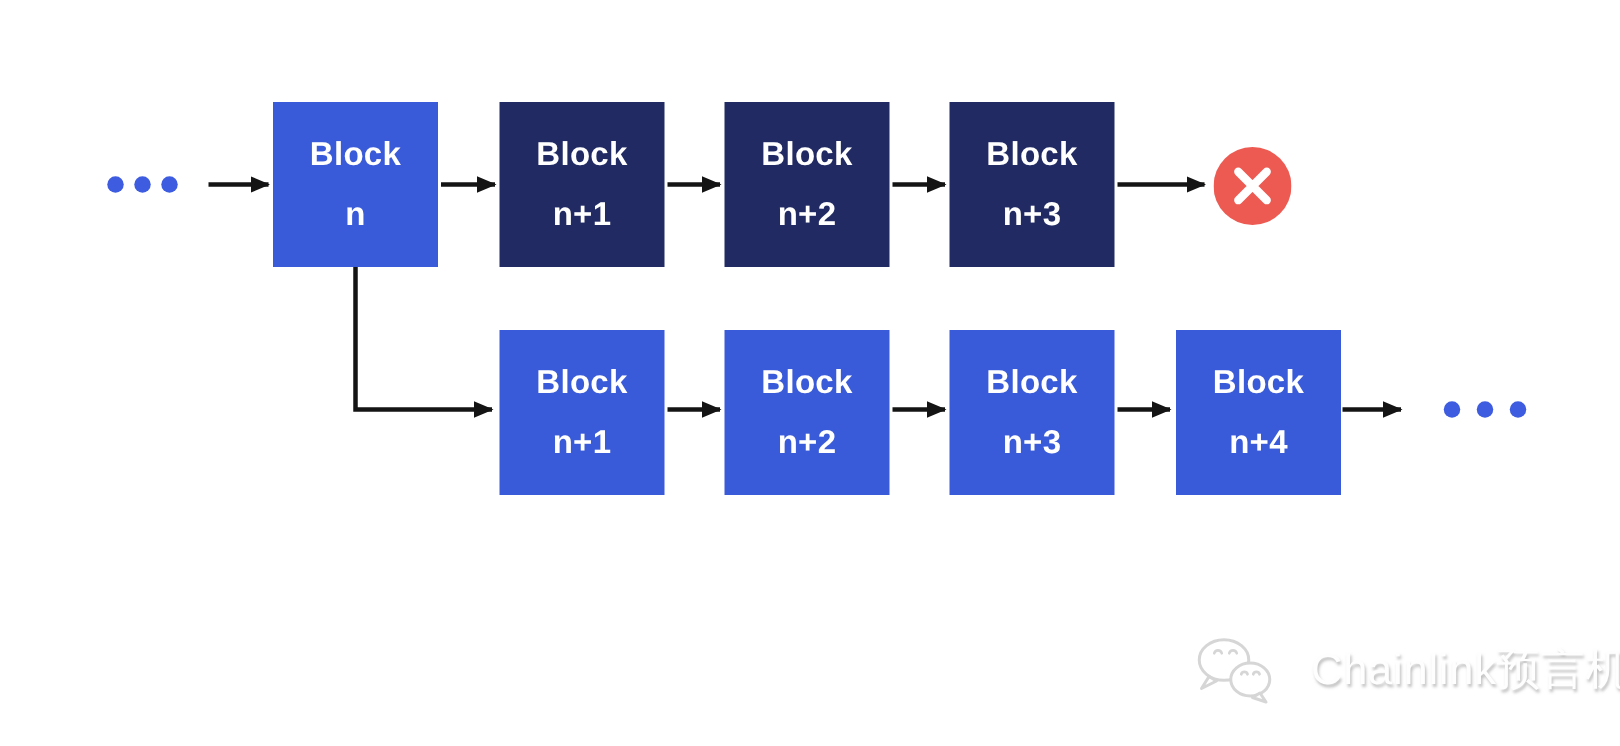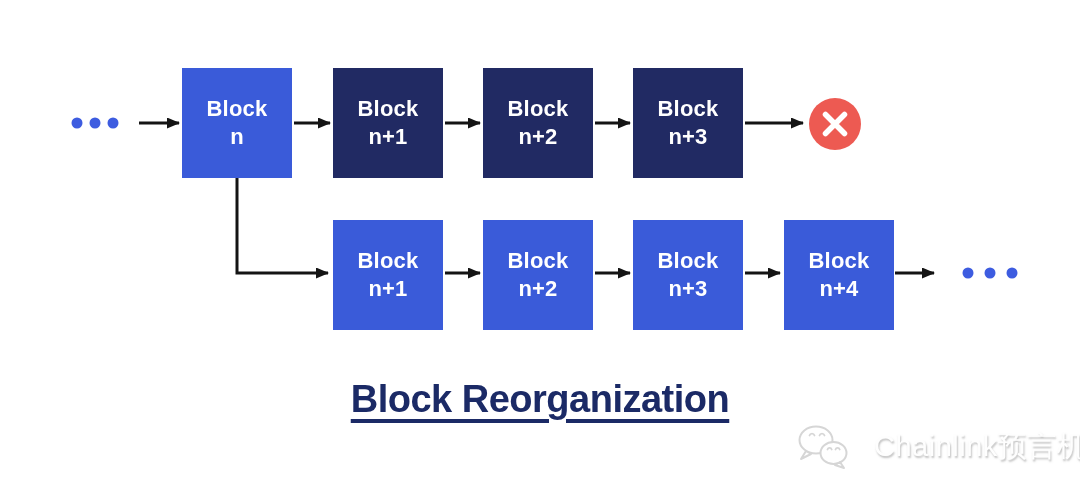--- a/index.html
+++ b/index.html
@@ -22,21 +22,21 @@
   .arrow-layer{
     position:absolute;left:0;top:0;width:1080px;height:497px;
     pointer-events:none;
   }
   .block{
     position:absolute;
     width:110px;height:110px;
     display:flex;align-items:center;justify-content:center;
     text-align:center;
     color:#ffffff;
-    font-size:22px;font-weight:600;line-height:28px;
+    font-size:22px;font-weight:600;line-height:40px;
     white-space:pre-line;
     letter-spacing:0.2px;
   }
   .block.canonical{background:var(--canonical-blue);}
   .block.orphaned{background:var(--orphaned-navy);}
   .row-top{top:68px;}
   .row-bottom{top:220px;}
   .diagram-title{
     position:absolute;left:0;top:378px;width:1080px;
     text-align:center;
@@ -114,21 +114,20 @@
 
   <div class="block canonical row-bottom" style="left:333px">Block
 n+1</div>
   <div class="block canonical row-bottom" style="left:483px">Block
 n+2</div>
   <div class="block canonical row-bottom" style="left:633px">Block
 n+3</div>
   <div class="block canonical row-bottom" style="left:784px">Block
 n+4</div>
 
-  <div class="diagram-title">Block Reorganization</div>
 
   <div class="watermark">
     <svg width="56" height="46" viewBox="0 0 56 46">
       <g fill="#ffffff" stroke="var(--watermark-gray)" stroke-width="2">
         <ellipse cx="21" cy="16" rx="16.5" ry="13.5"></ellipse>
         <path d="M11,27 L6,35 L16,30 Z" stroke-linejoin="round"></path>
         <ellipse cx="38.5" cy="29" rx="13" ry="11"></ellipse>
         <path d="M45,38 L49,44 L40,41 Z" stroke-linejoin="round"></path>
       </g>
       <g stroke="var(--watermark-gray)" stroke-width="1.8" fill="none" stroke-linecap="round">

